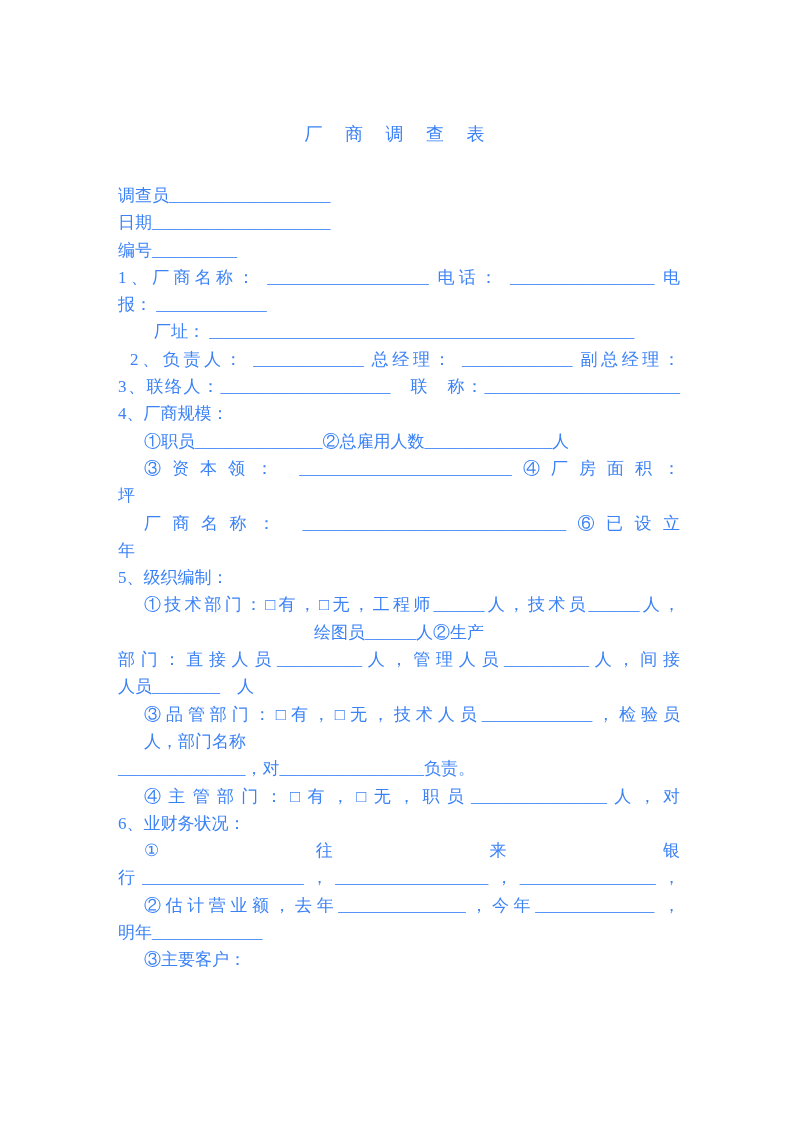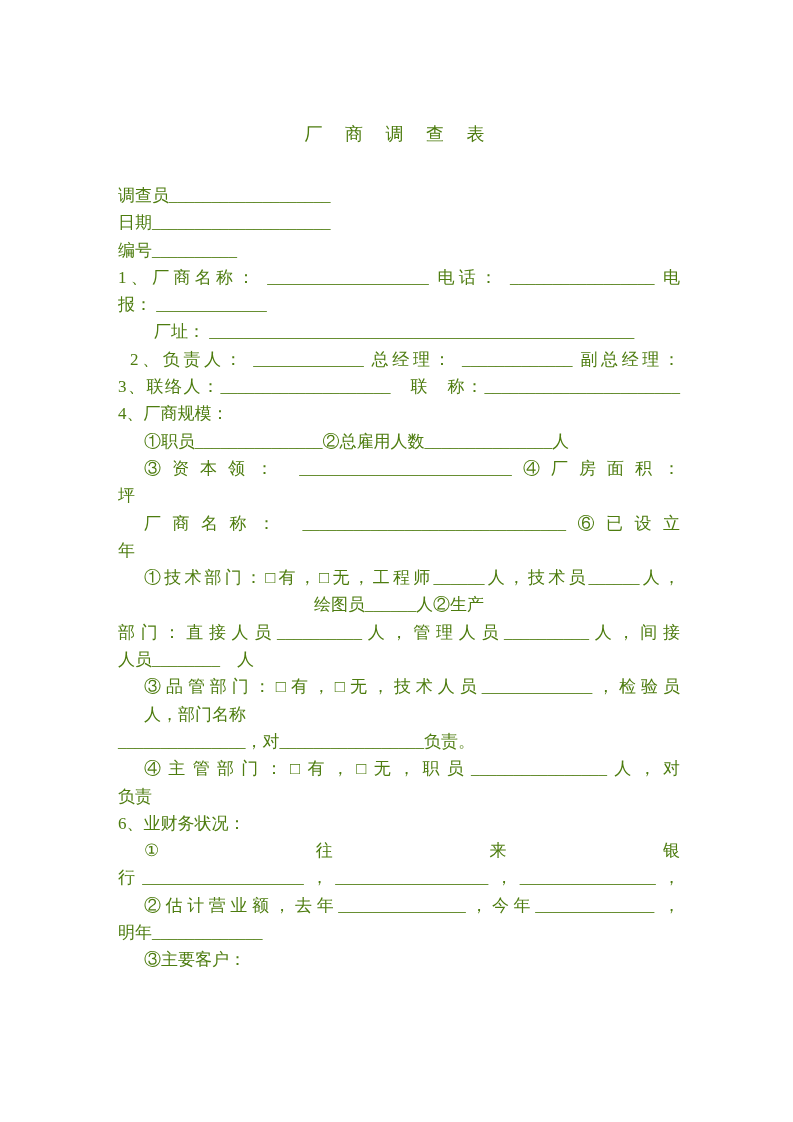--- a/index.html
+++ b/index.html
@@ -7,21 +7,21 @@
     padding: 0;
     background: #ffffff;
   }
   .page {
     position: relative;
     width: 793px;
     height: 1122px;
     background: #ffffff;
     overflow: hidden;
     font-family: "Liberation Serif", "DejaVu Serif", serif;
-    color: #4d7c0f;
+    color: #3b82f6;
   }
   .content {
     position: absolute;
     left: 118px;
     top: 121px;
     width: 562px;
   }
   .doc-title {
     font-size: 18px;
     line-height: 27px;
@@ -63,29 +63,29 @@
         <div class="line" style="padding-left: 0px;">报： _____________</div>
         <div class="line" style="padding-left: 36px;">厂址： __________________________________________________</div>
         <div class="line justify" style="padding-left: 0px; margin-left: 12px;">2、负责人： _____________ 总经理： _____________ 副总经理：</div>
         <div class="line justify" style="padding-left: 0px;">3、联络人：____________________　联　称：_______________________</div>
         <div class="line" style="padding-left: 0px;">4、厂商规模：</div>
         <div class="line" style="padding-left: 26px;">①职员_______________②总雇用人数_______________人</div>
         <div class="line justify" style="padding-left: 26px;">③资本领： _________________________④厂房面积：</div>
         <div class="line" style="padding-left: 0px;">坪</div>
         <div class="line justify" style="padding-left: 26px;">厂商名称： _______________________________⑥已设立</div>
         <div class="line" style="padding-left: 0px;">年</div>
+        <div class="line" style="padding-left: 0px;">5、级织编制：</div>
         <div class="line justify" style="padding-left: 26px;">①技术部门：□有，□无，工程师______人，技术员______人，</div>
         <div class="line" style="padding-left: 0px; text-align: center;">绘图员______人②生产</div>
         <div class="line justify" style="padding-left: 0px;">部门：直接人员__________人，管理人员__________人，间接</div>
         <div class="line" style="padding-left: 0px;">人员________　人</div>
         <div class="line justify" style="padding-left: 26px;">③品管部门：□有，□无，技术人员_____________，检验员</div>
         <div class="line" style="padding-left: 26px;">人，部门名称</div>
         <div class="line" style="padding-left: 0px;">_______________，对_________________负责。</div>
         <div class="line justify" style="padding-left: 26px;">④主管部门：□有，□无，职员________________人，对</div>
-        <div class="line" style="padding-left: 0px;">负责</div>
         <div class="line" style="padding-left: 0px;">6、业财务状况：</div>
         <div class="line spread" style="padding-left: 26px;">
           <span>①</span>
           <span>往</span>
           <span>来</span>
           <span>银</span>
         </div>
         <div class="line justify" style="padding-left: 0px;">行___________________，__________________，________________，</div>
         <div class="line justify" style="padding-left: 26px;">②估计营业额，去年_______________，今年______________ ，</div>
         <div class="line" style="padding-left: 0px;">明年_____________</div>

